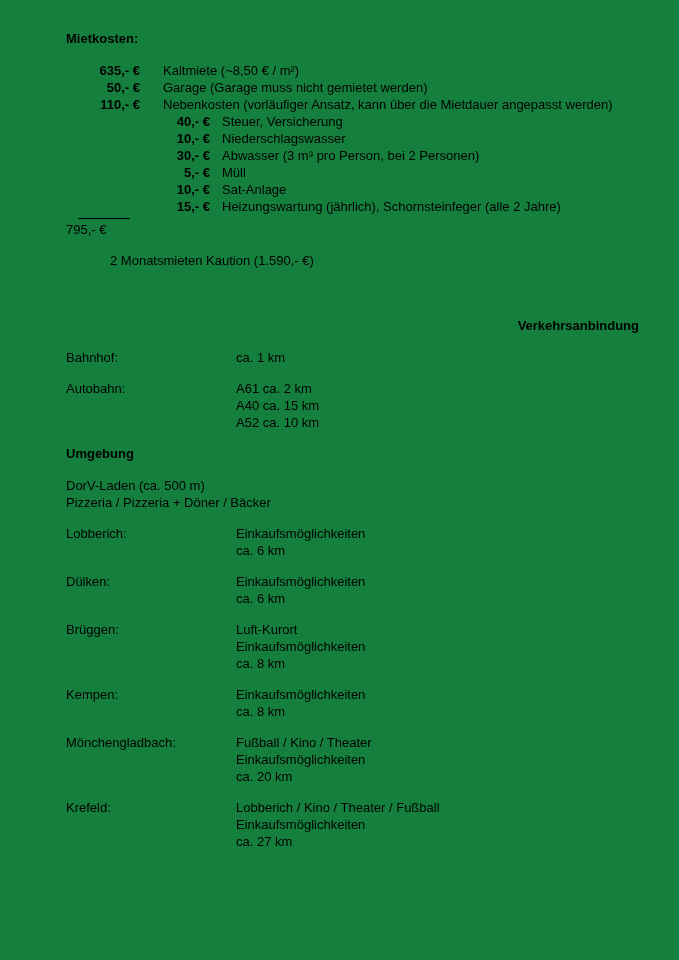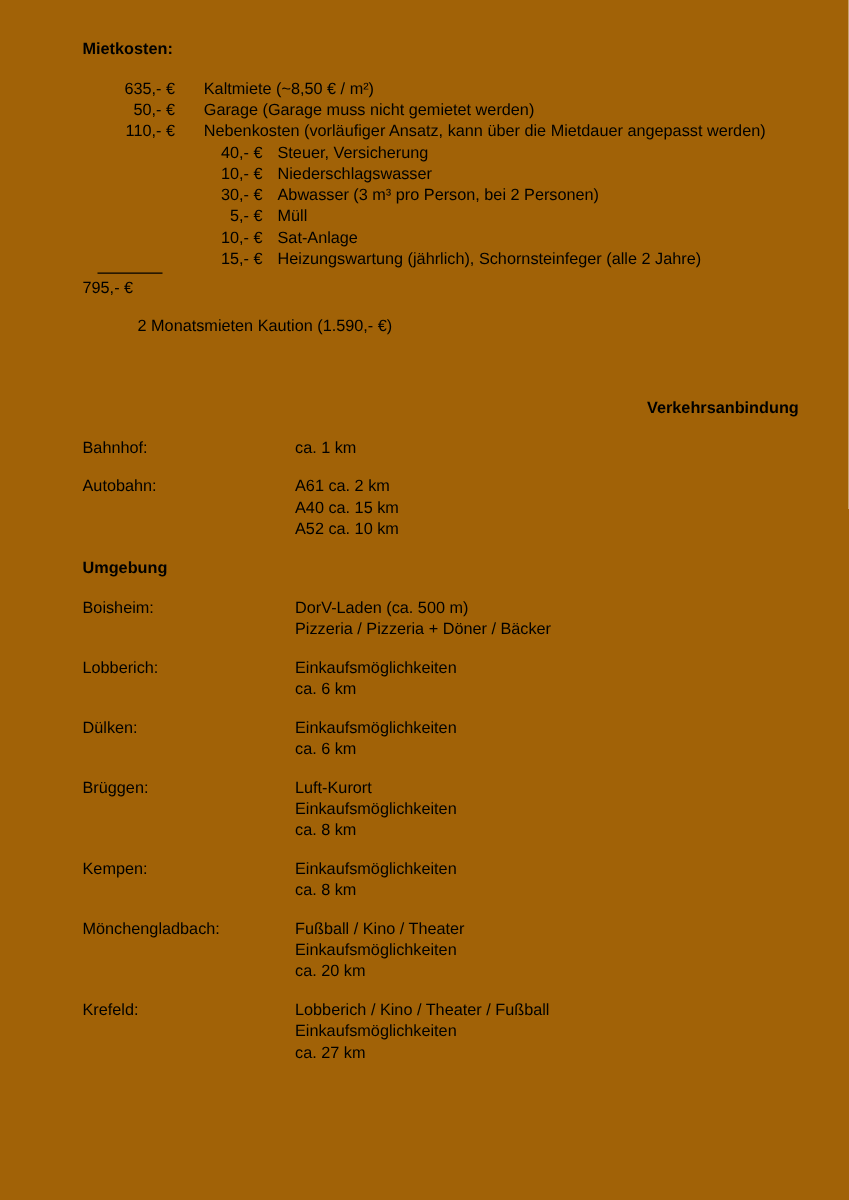--- a/index.html
+++ b/index.html
@@ -4,21 +4,21 @@
 <style>
   html, body {
     margin: 0;
     padding: 0;
     background: #ffffff;
   }
   .page {
     position: relative;
     width: 679px;
     height: 960px;
-    background: #a16207;
+    background: #15803d;
     font-family: "Liberation Sans", "DejaVu Sans", sans-serif;
     font-size: 13px;
     line-height: 17px;
     color: #000000;
     box-sizing: border-box;
     padding: 30px 40px 30px 66px;
     overflow: hidden;
   }
   .heading {
     font-weight: bold;
@@ -31,20 +31,21 @@
   
   .cost-row {
     display: flex;
     align-items: baseline;
   }
   .cost-amount {
     width: 74px;
     text-align: right;
     flex: 0 0 auto;
     white-space: nowrap;
+    font-weight: bold;
   }
   .cost-label {
     margin-left: 23px;
     white-space: nowrap;
   }
   .sub .cost-amount {
     width: 144px;
   }
   .sub .cost-label {
     margin-left: 12px;
@@ -143,21 +144,20 @@
     <div class="entry-lines">
       <div>A61 ca. 2 km</div>
       <div>A40 ca. 15 km</div>
       <div>A52 ca. 10 km</div>
     </div>
   </div>
 
   <div class="heading">Umgebung</div>
 
   <div class="entry">
-    <div class="entry-label">Boisheim:</div>
     <div class="entry-lines">
       <div>DorV-Laden (ca. 500 m)</div>
       <div>Pizzeria / Pizzeria + Döner / Bäcker</div>
     </div>
   </div>
 
   <div class="entry">
     <div class="entry-label">Lobberich:</div>
     <div class="entry-lines">
       <div>Einkaufsmöglichkeiten</div>

